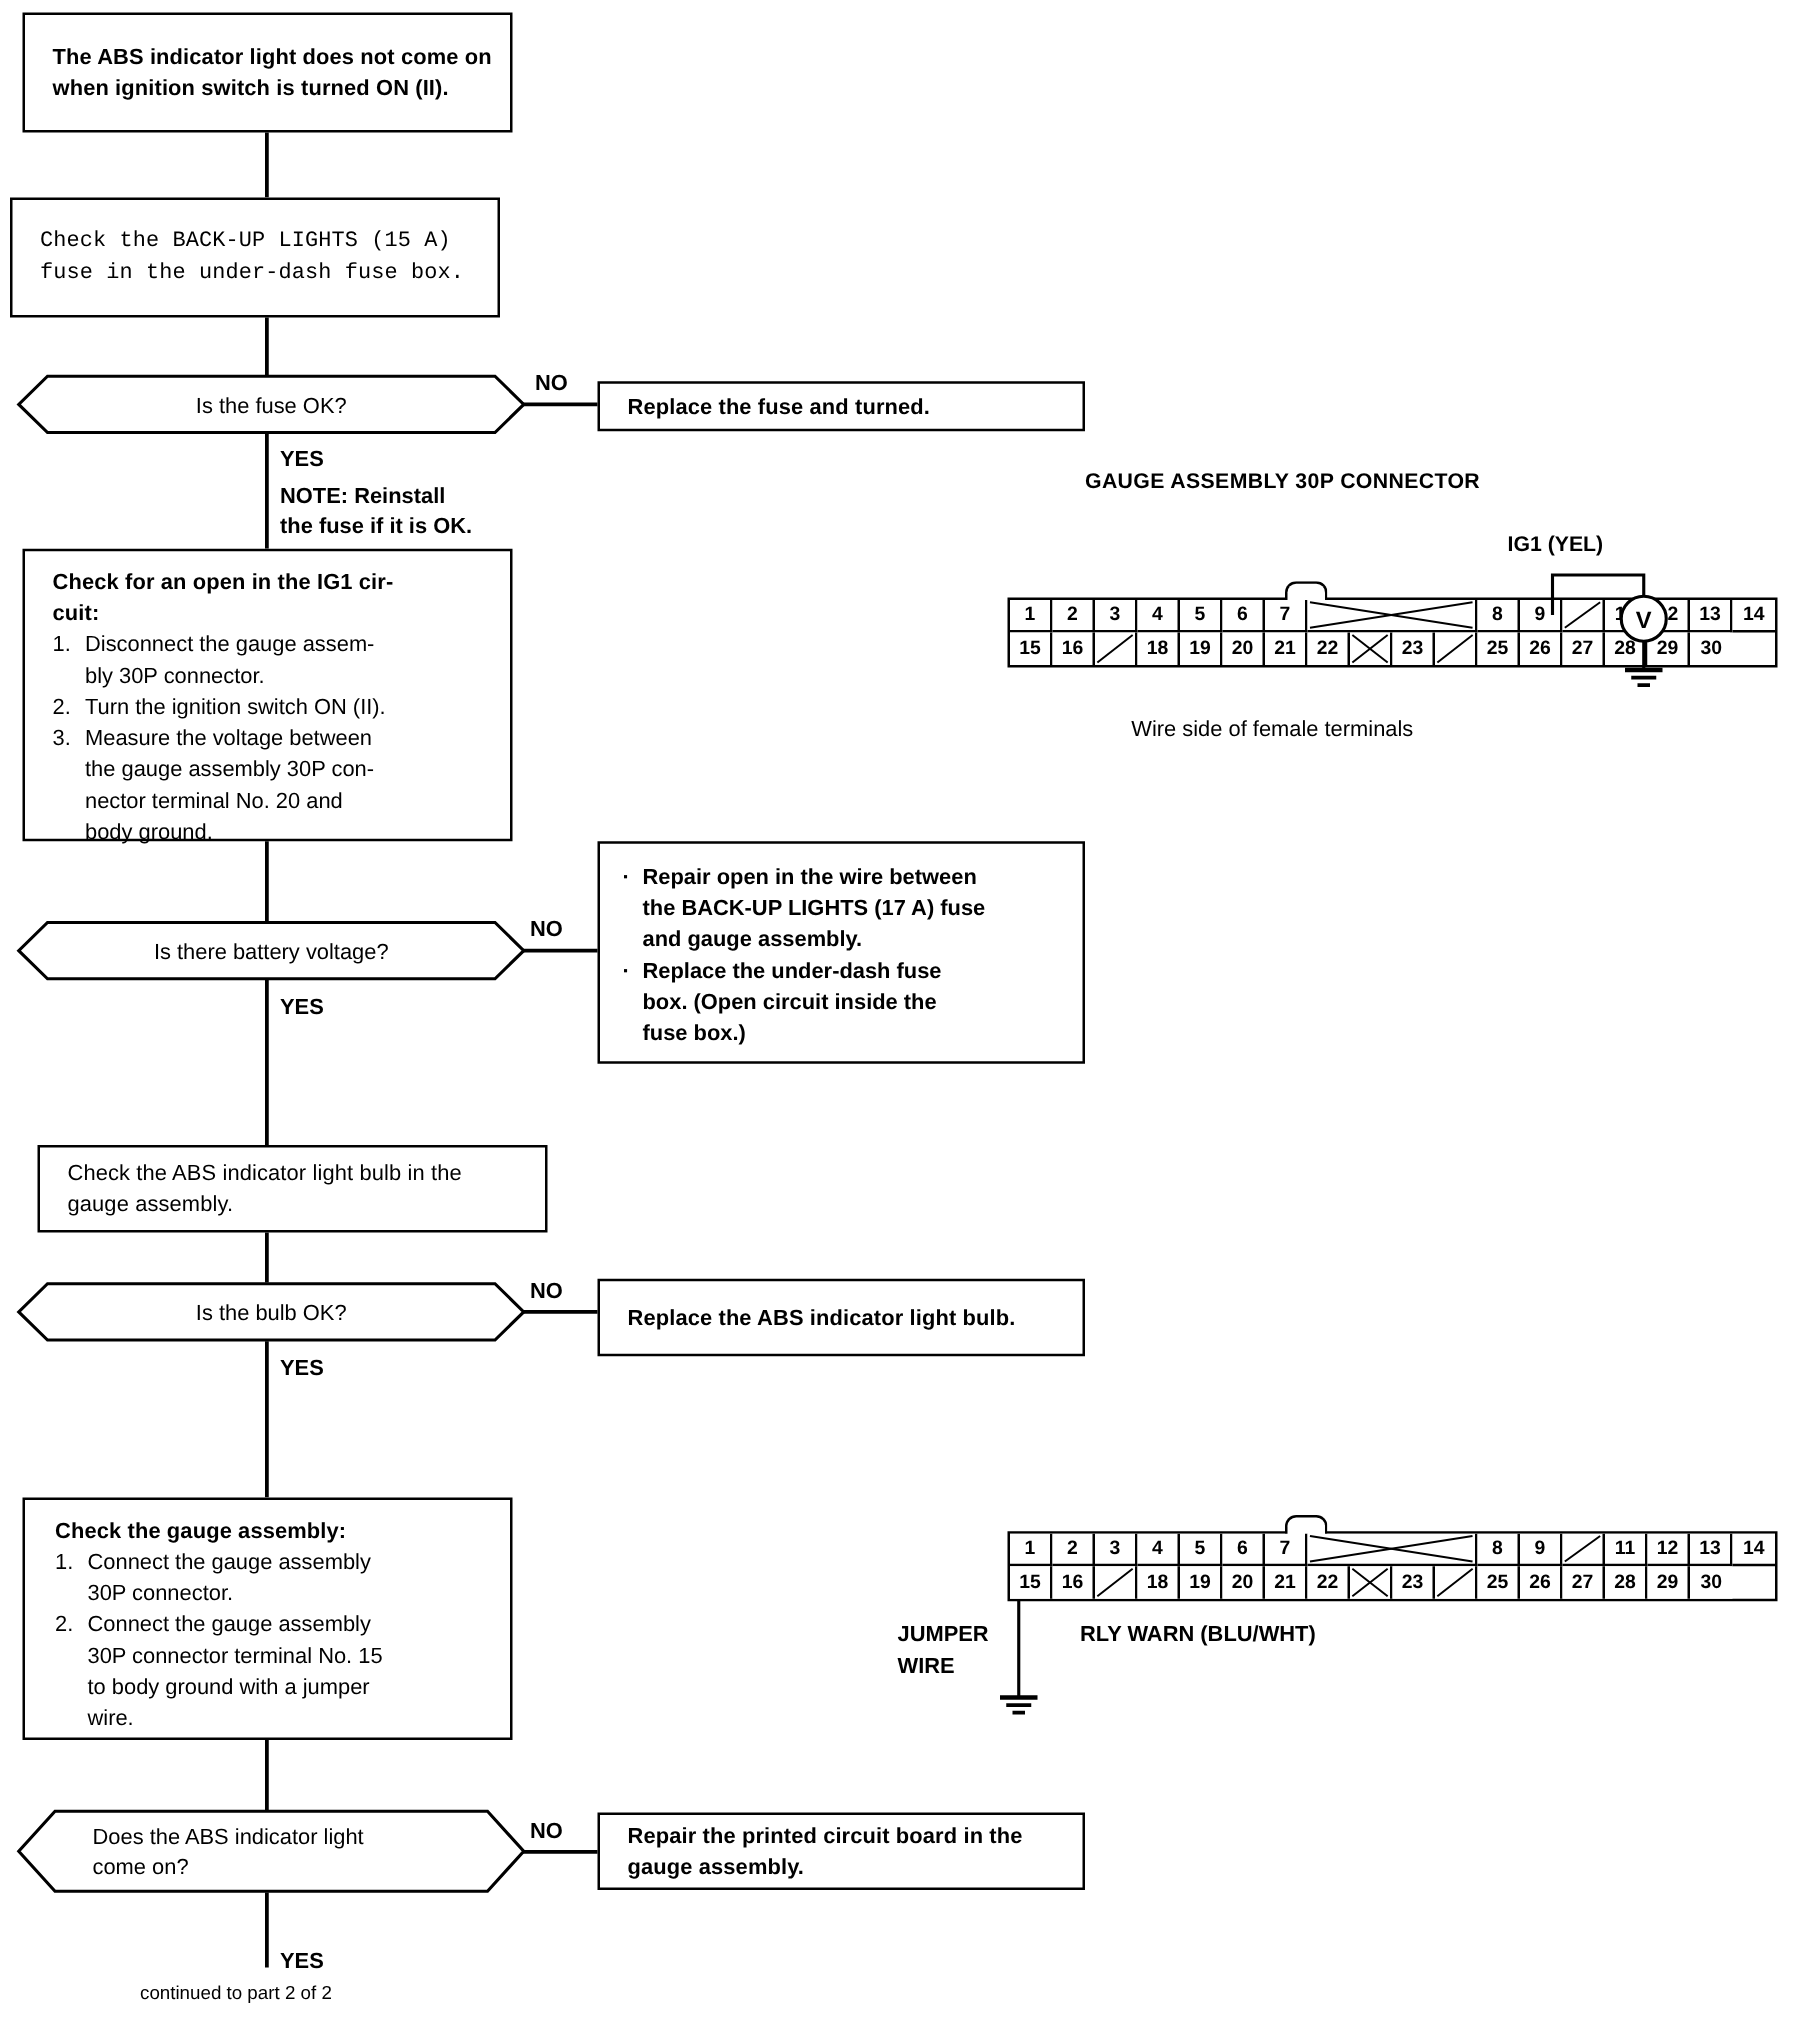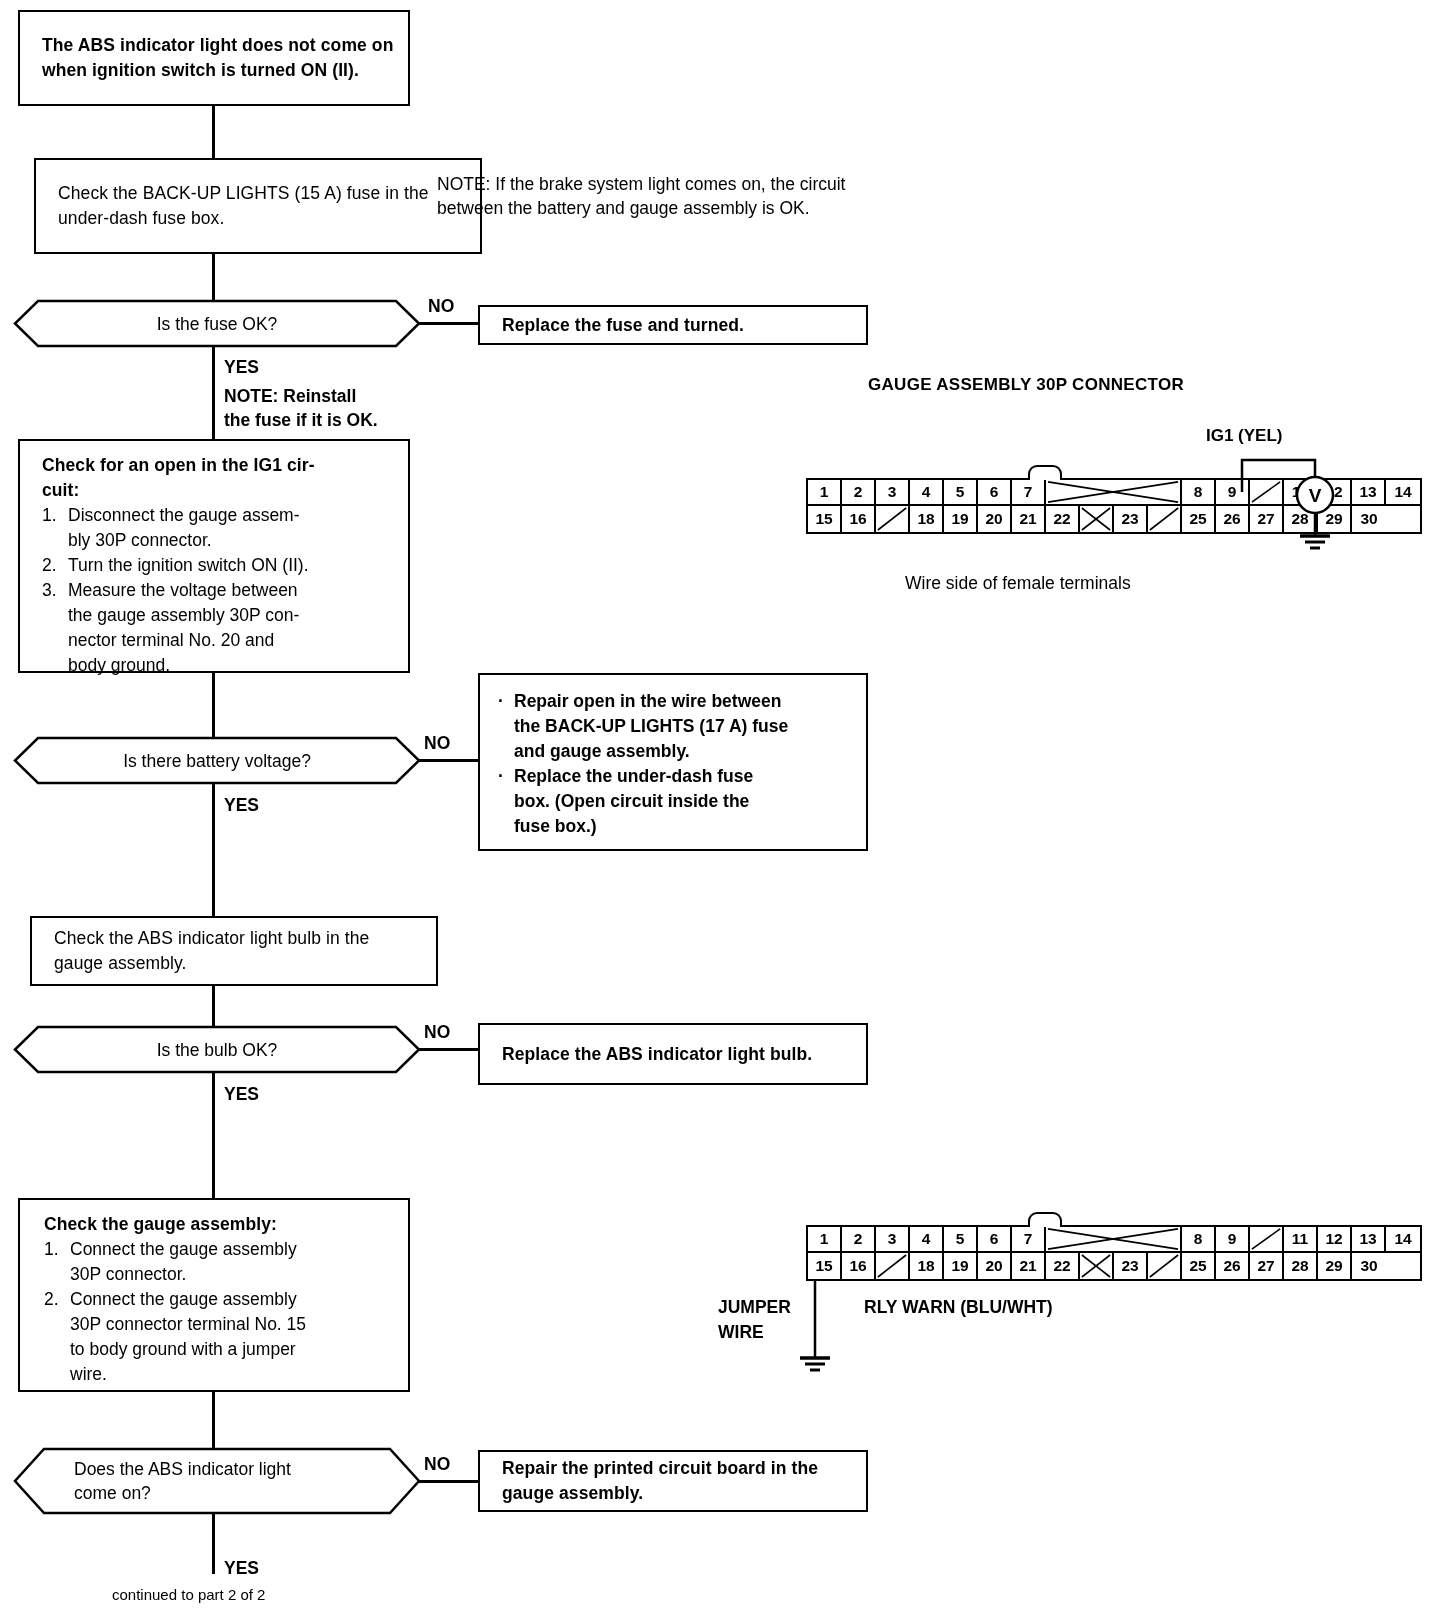--- a/index.html
+++ b/index.html
@@ -151,27 +151,26 @@
 <div id="page">
 
   <div class="box" style="left:18px; top:10px; width:392px; height:96px;">
     <div class="inner">
       <div class="t bold">The ABS indicator light does not come on when ignition switch is turned ON (II).</div>
     </div>
   </div>
 
   <div class="vline" style="left:212px; top:106px; height:52px;"></div>
 
-  <div class="box" style="left:34px; top:158px; width:448px; height:96px;">
+  <div class="box" style="left:8px; top:158px; width:392px; height:96px;font-family:Liberation Mono, monospace;">
     <div class="inner">
       <div class="t">Check the BACK-UP LIGHTS (15 A) fuse in the under-dash fuse box.</div>
     </div>
   </div>
 
-  <div class="lbl" style="left:437px; top:172px; width:470px;">NOTE: If the brake system light comes on, the circuit between the battery and gauge assembly is OK.</div>
 
   <div class="vline" style="left:212px; top:254px; height:46px;"></div>
 
   <div class="hex" style="left:14px; top:300px; width:406px; height:47px;">
     <svg width="406" height="47" viewBox="0 0 406 47">
       <polygon points="24,1 382,1 405,23.5 382,46 24,46 1,23.5" fill="#fff" stroke="#000" stroke-width="2.5"></polygon>
     </svg>
     <div class="hexlabel">Is the fuse OK?</div>
   </div>
 

